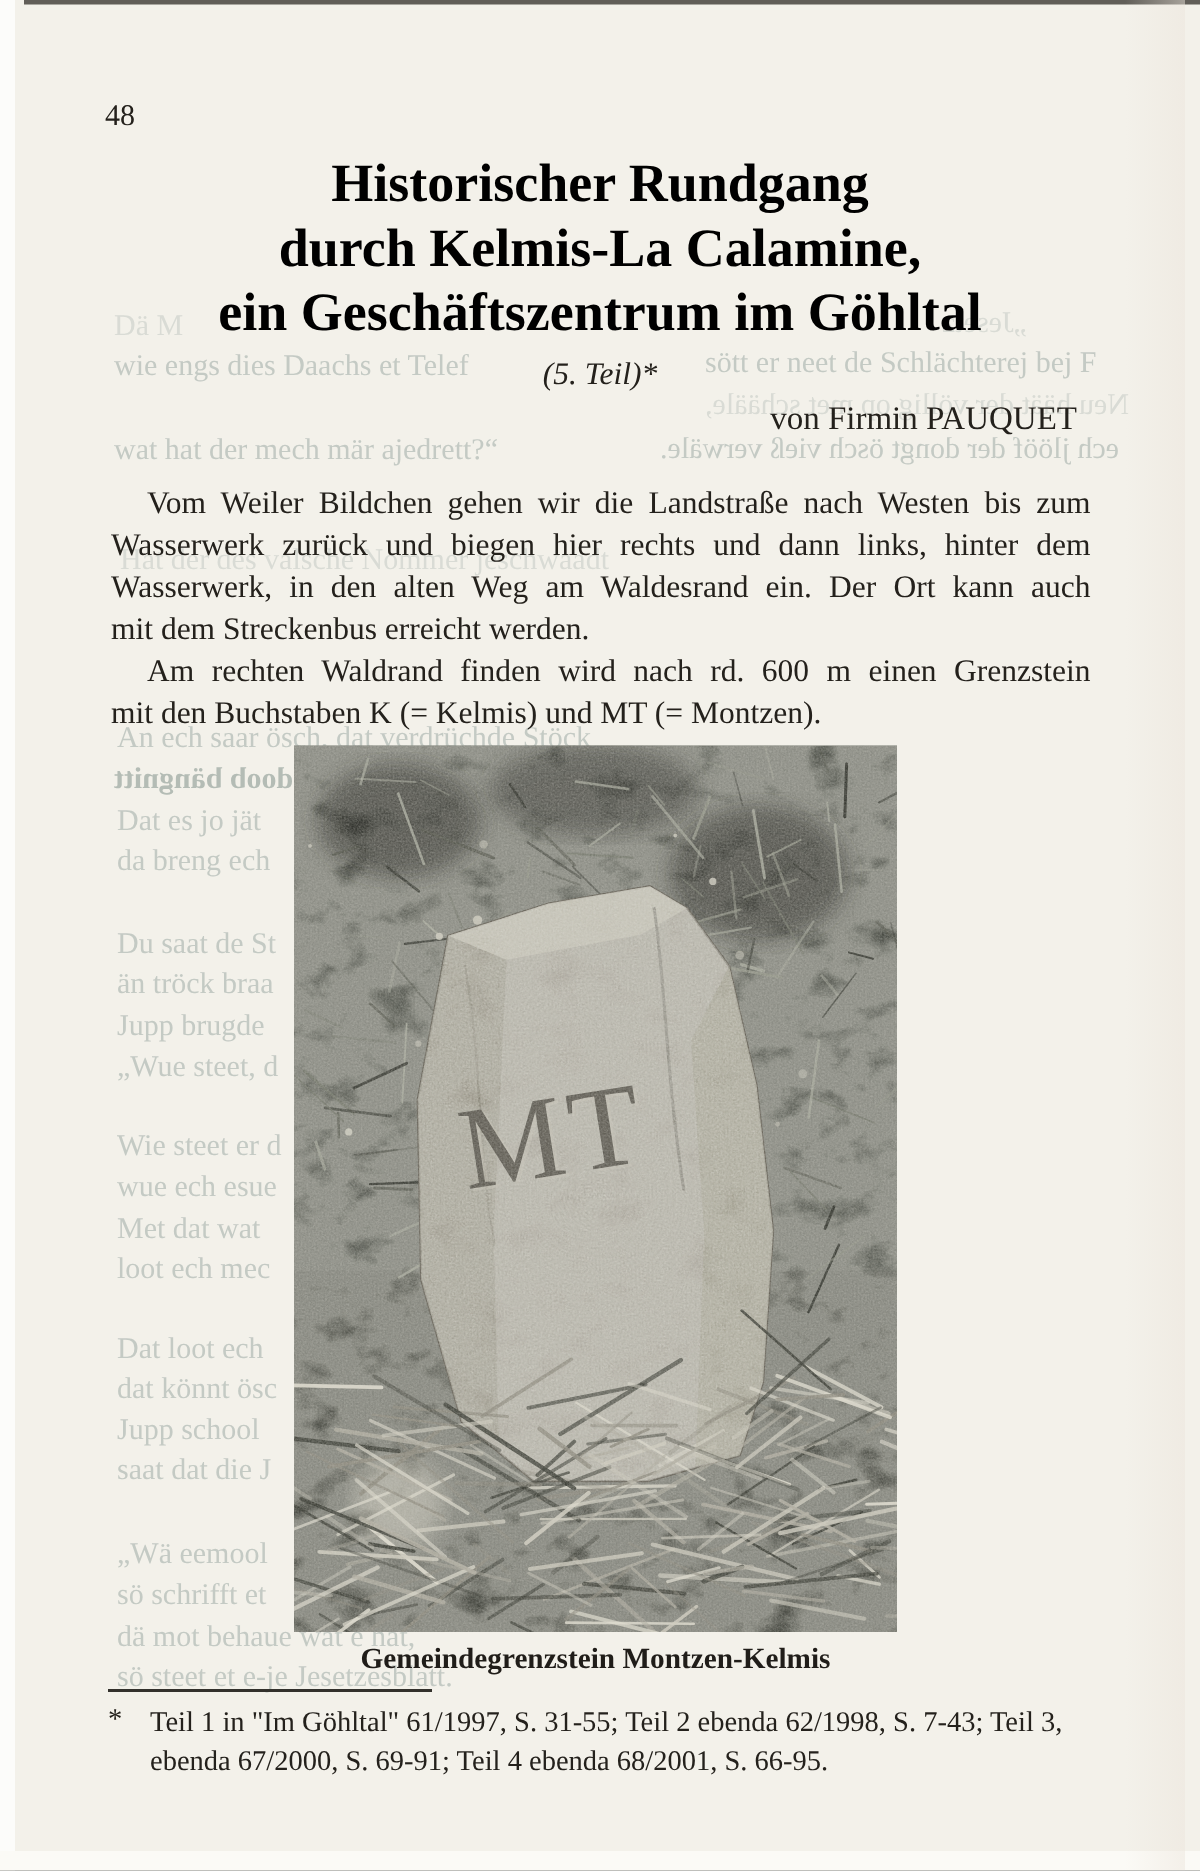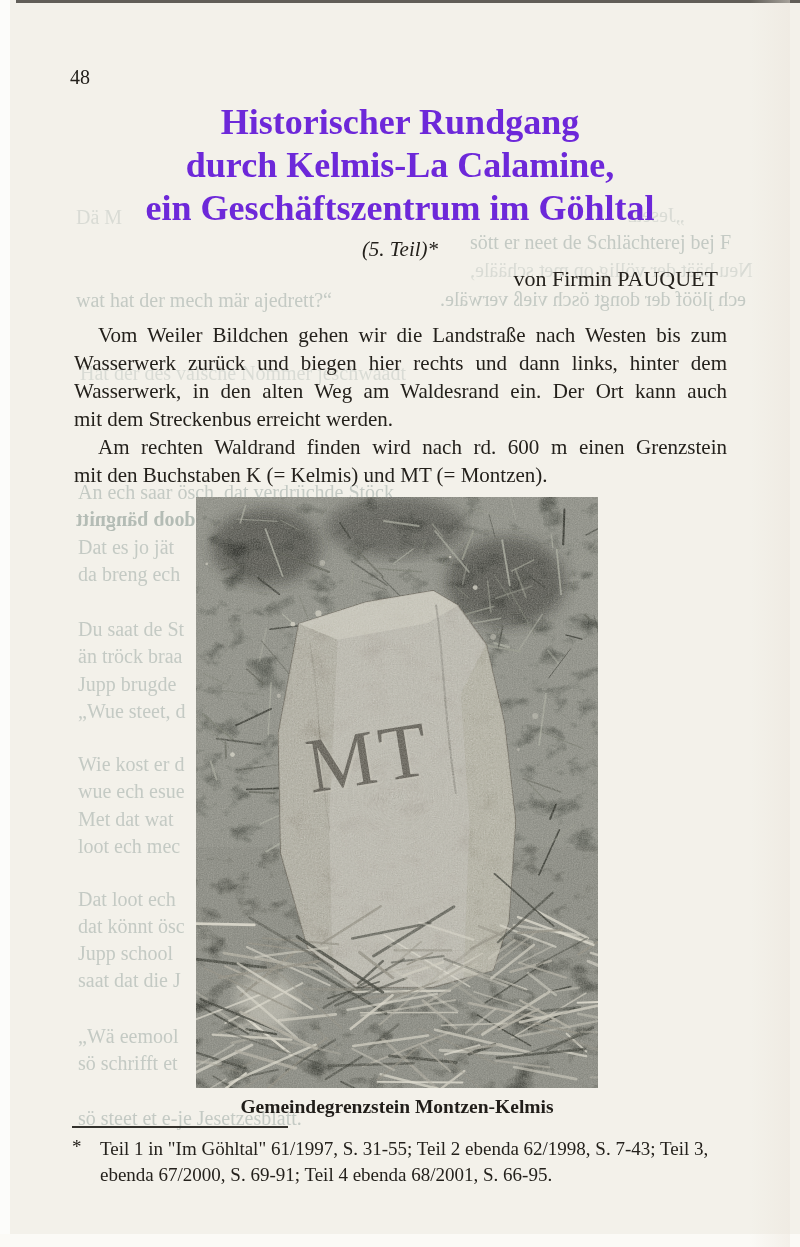--- a/index.html
+++ b/index.html
@@ -22,21 +22,21 @@
   .ghost{position:absolute;font-size:20px;line-height:24px;color:#c4cac4;white-space:nowrap;}
   .ghost.m{transform:scaleX(-1);}
   .ghost.dim{opacity:.55;}
   .ghost.strong{color:#b4bcb5;font-weight:bold;}
 
   #content{position:absolute;left:0;top:0;width:800px;height:1247px;z-index:3;}
 
   #page-number{position:absolute;left:70px;top:66px;font-size:20px;}
 
   #title-block{position:absolute;left:60px;top:101px;width:680px;text-align:center;}
-  .title-line{font-size:36px;line-height:43px;font-weight:bold;color:#6d28d9;}
+  .title-line{font-size:36px;line-height:43px;font-weight:bold;color:#000000;}
   #subtitle{position:absolute;left:60px;top:237px;width:680px;text-align:center;font-size:21px;font-style:italic;}
   #byline{position:absolute;right:82px;top:266px;font-size:22px;}
 
   #body-text{position:absolute;left:74px;top:321px;width:653px;font-size:21px;}
   .bline{line-height:28px;white-space:nowrap;}
   .jl{white-space:normal;text-align:justify;text-align-last:justify;}
   .ind{text-indent:24px;}
 
   #photo-frame{position:absolute;left:196px;top:497px;width:402px;height:591px;z-index:2;}
   #photo-frame svg{display:block;}
@@ -50,43 +50,45 @@
   #footnote-marker{position:absolute;left:0;top:0;font-size:19px;}
 </style>
 </head>
 <body>
 
 <div id="page">
 
   <div id="ghost-layer">
       <div class="ghost dim" style="left: 76px; top: 205px;">Dä M</div>
       <div class="ghost m dim" style="left: 628px; top: 203px;">„Jesetz</div>
+      <div class="ghost" style="left: 76px; top: 232px;">wie engs dies Daachs et Telef</div>
       <div class="ghost" style="left: 470px; top: 230px;">sött er neet de Schlächterej bej F</div>
       <div class="ghost m dim" style="left: 470px; top: 258px;">Neu häät der völlig op met schääle,</div>
       <div class="ghost" style="left: 76px; top: 288px;">wat hat der mech mär ajedrett?“</div>
       <div class="ghost m" style="left: 440px; top: 287px;">ech jlööf der dongt ösch vieß verwäle.</div>
       <div class="ghost dim" style="left: 80px; top: 345px; margin-top: 16px;">Hat der des valsche Nommer jeschwaadt</div>
       <div class="ghost" style="left: 78px; top: 480px;">An ech saar ösch, dat verdrüchde Stöck</div>
       <div class="ghost m strong" style="left: 76px; top: 507px;">doob bängnitt</div>
       <div class="ghost" style="left: 78px; top: 535px;">Dat es jo jät</div>
       <div class="ghost" style="left: 78px; top: 562px;">da breng ech</div>
       <div class="ghost" style="left: 78px; top: 617px;">Du saat de St</div>
       <div class="ghost" style="left: 78px; top: 644px;">än tröck braa</div>
       <div class="ghost" style="left: 78px; top: 672px;">Jupp brugde</div>
       <div class="ghost" style="left: 78px; top: 699px;">„Wue steet, d</div>
-      <div class="ghost" style="left: 78px; top: 752px;">Wie kost er d</div>
+      <div class="ghost" style="left: 78px; top: 752px;">Wie steet er d</div>
       <div class="ghost" style="left: 78px; top: 779px;">wue ech esue</div>
       <div class="ghost" style="left: 78px; top: 807px;">Met dat wat</div>
       <div class="ghost" style="left: 78px; top: 834px;">loot ech mec</div>
       <div class="ghost" style="left: 78px; top: 887px;">Dat loot ech</div>
       <div class="ghost" style="left: 78px; top: 914px;">dat könnt ösc</div>
       <div class="ghost" style="left: 78px; top: 941px;">Jupp school</div>
       <div class="ghost" style="left: 78px; top: 968px;">saat dat die J</div>
       <div class="ghost" style="left: 78px; top: 1024px;">„Wä eemool</div>
       <div class="ghost" style="left: 78px; top: 1051px;">sö schrifft et</div>
+      <div class="ghost" style="left: 78px; top: 1079px;">dä mot behaue wat e hat,</div>
       <div class="ghost" style="left: 78px; top: 1106px;">sö steet et e-je Jesetzesblatt.</div>
     </div>
 
   <div id="top-edge"></div>
   <div id="left-edge"></div>
   <div id="bottom-edge"></div>
   <div id="right-tint"></div>
 
   <div id="content">
 

